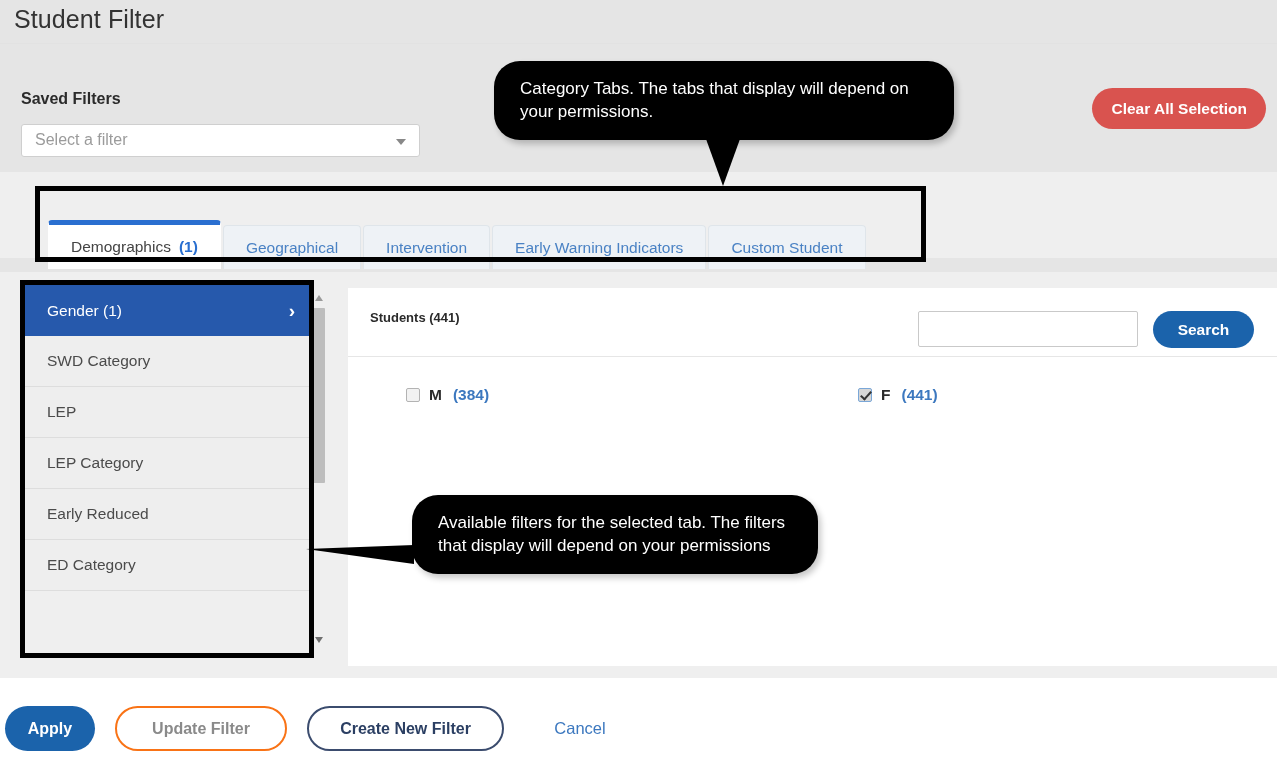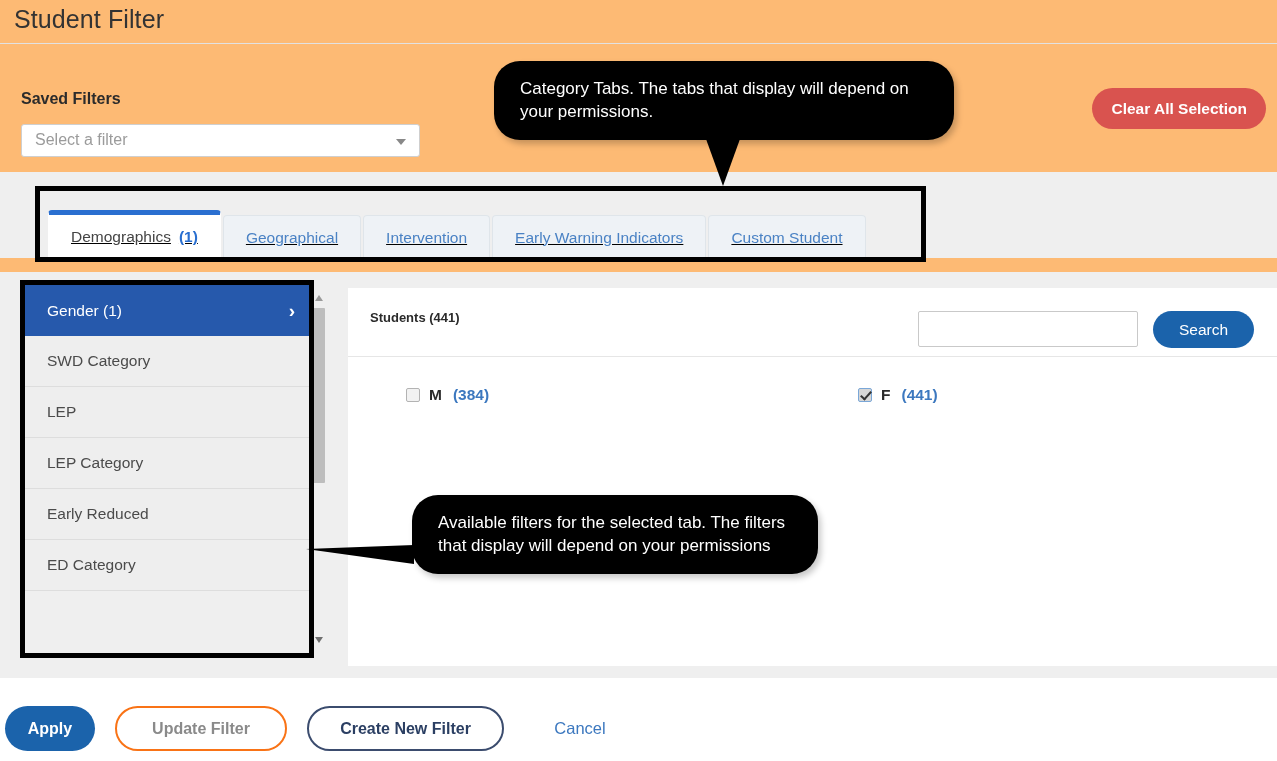--- a/index.html
+++ b/index.html
@@ -3,21 +3,21 @@
 <meta charset="utf-8">
 <style>
   * { box-sizing: border-box; }
   html, body {
     margin: 0; padding: 0;
     width: 1277px; height: 761px;
     background: #ffffff;
     font-family: "Liberation Sans", sans-serif;
     overflow: hidden;
   }
-  #app { position: relative; width: 1277px; height: 583px; background:#fdba74; }
+  #app { position: relative; width: 1277px; height: 583px; background:#e5e5e5; }
 
   
   .page-title {
     position: absolute; left: 14px; top: 5px;
     font-size: 25px; color: #333333; font-weight: 400;
     letter-spacing: 0.1px;
   }
   .header-rule {
     position: absolute; left: 0; top: 43px; width: 1277px; height: 1px;
     background: #e2e2e2;
@@ -54,22 +54,22 @@
     cursor: pointer; line-height: 41px; 
     white-space: nowrap;
   }
 
   
   .tabstrip {
     position: absolute; left: 0; top: 172px; width: 1277px; height: 86px;
     background: #efefef;
   }
   .tabs {
-    position: absolute; left: 48px; top: 38px;
-    display: flex; align-items: flex-end; text-decoration: underline;
+    position: absolute; left: 48px; top: 48px;
+    display: flex; align-items: flex-end;
   }
   .tab {
     height: 44px; padding: 0 22px;
     background: #eef2f6;
     border: 1px solid #dfe5ea; border-bottom: none;
     border-top-left-radius: 4px; border-top-right-radius: 4px;
     display: flex; align-items: center; justify-content: center;
     font-size: 15.5px; color: #4a82c4; cursor: pointer;
     margin-right: 2px; white-space: nowrap;
   }
@@ -113,21 +113,21 @@
     position: absolute; left: 570px; top: 23px;
     width: 220px; height: 36px;
     border: 1px solid #c9c9c9; border-radius: 2px; background:#fff;
     font-size: 15px; padding: 0 8px; color: #333; outline: none;
     font-family: "Liberation Sans", sans-serif;
   }
   .search-btn {
     position: absolute; left: 805px; top: 23px;
     width: 101px; height: 37px;
     background: #1b63ab; border: none; border-radius: 19px;
-    color: #ffffff; font-size: 15.5px; font-weight: normal; cursor: pointer;
+    color: #ffffff; font-size: 15.5px; font-weight: bold; cursor: pointer;
     font-family: "Liberation Sans", sans-serif;
   }
 
   .opt-row { position: absolute; top: 98px; display: flex; align-items: center; }
   .opt-row.c1 { left: 58px; }
   .opt-row.c2 { left: 510px; }
   .cbx {
     width: 14px; height: 14px; border: 1px solid #b3b3b3;
     background: #f2f2f2; border-radius: 2px; display:inline-block;
     position: relative; cursor: pointer;

